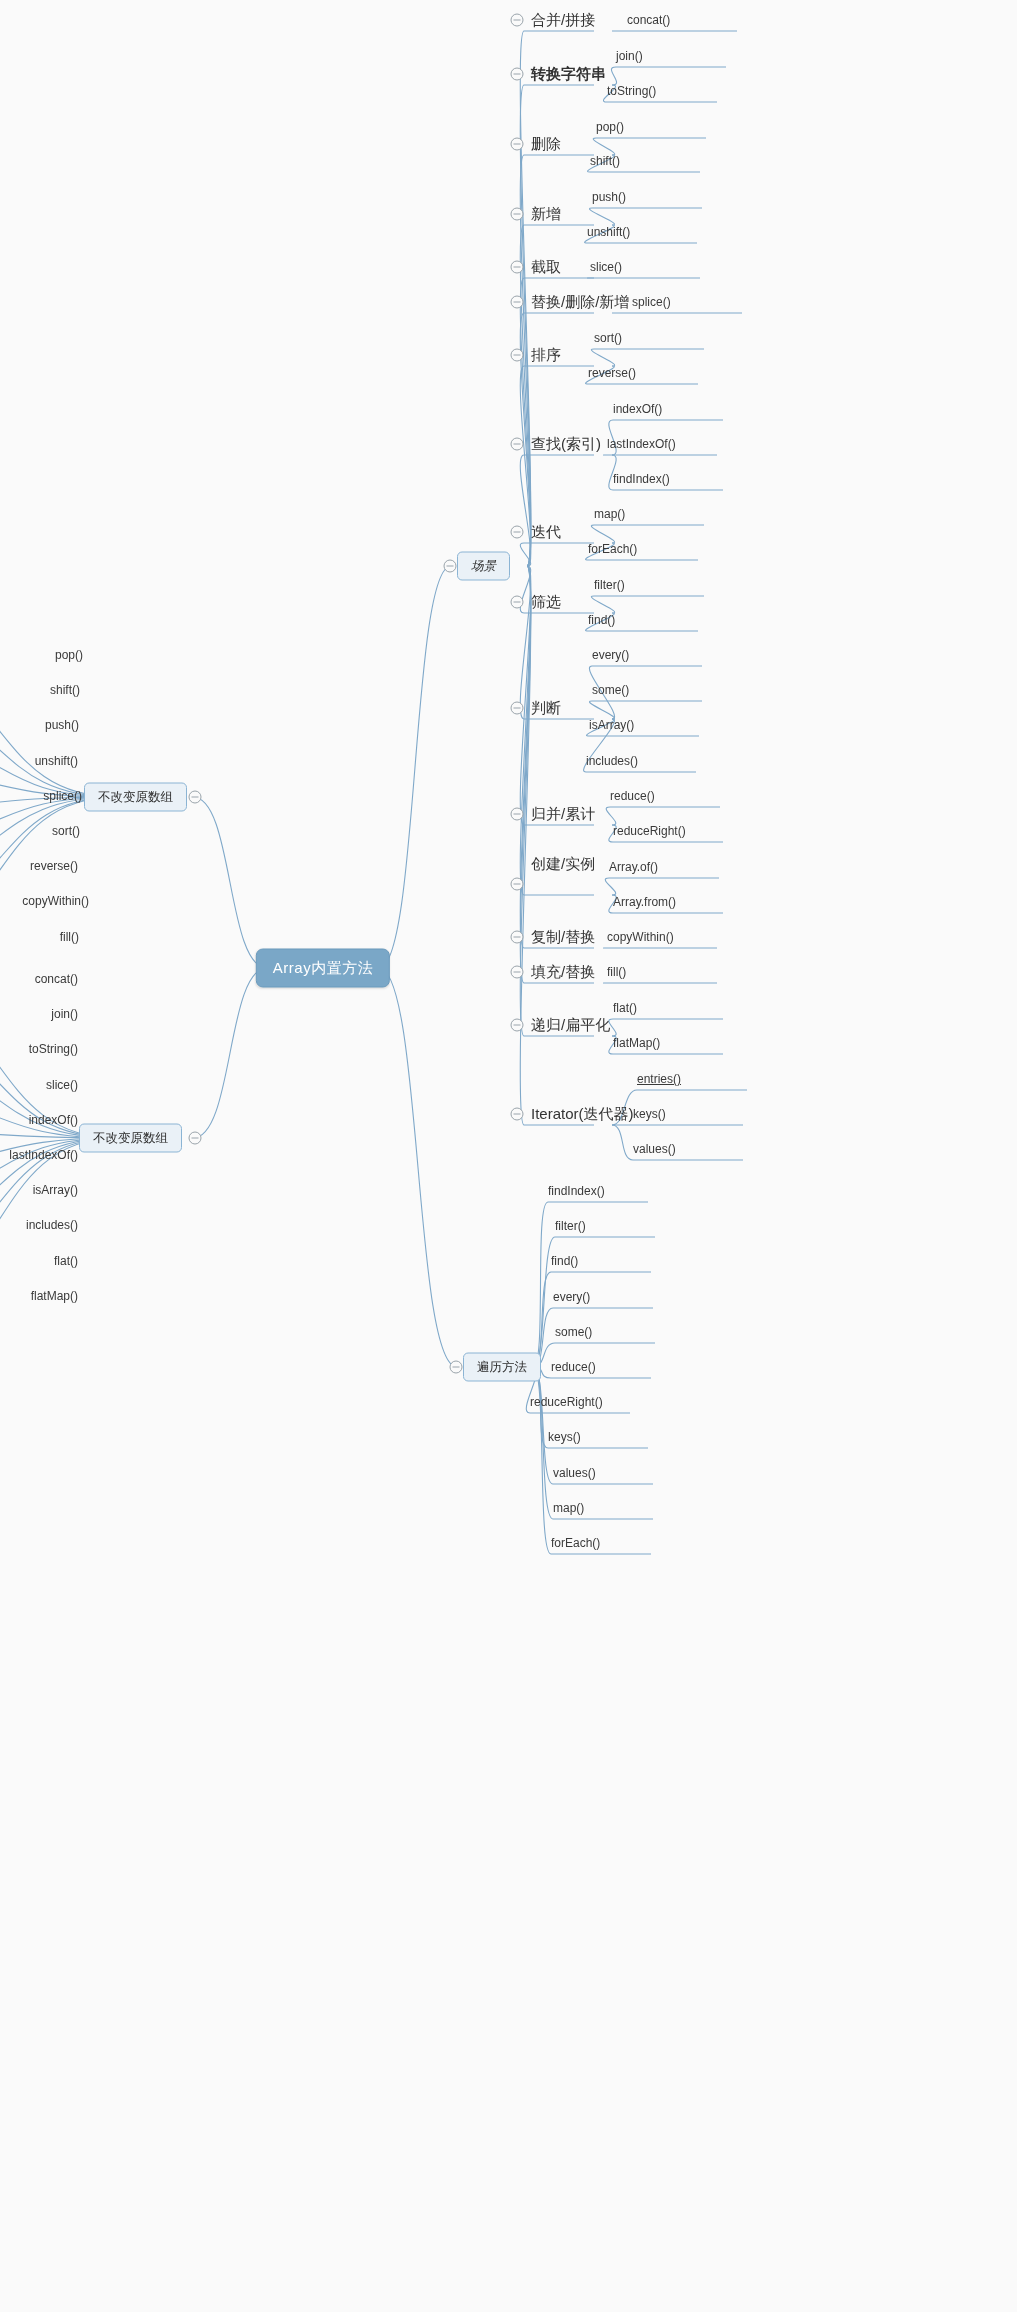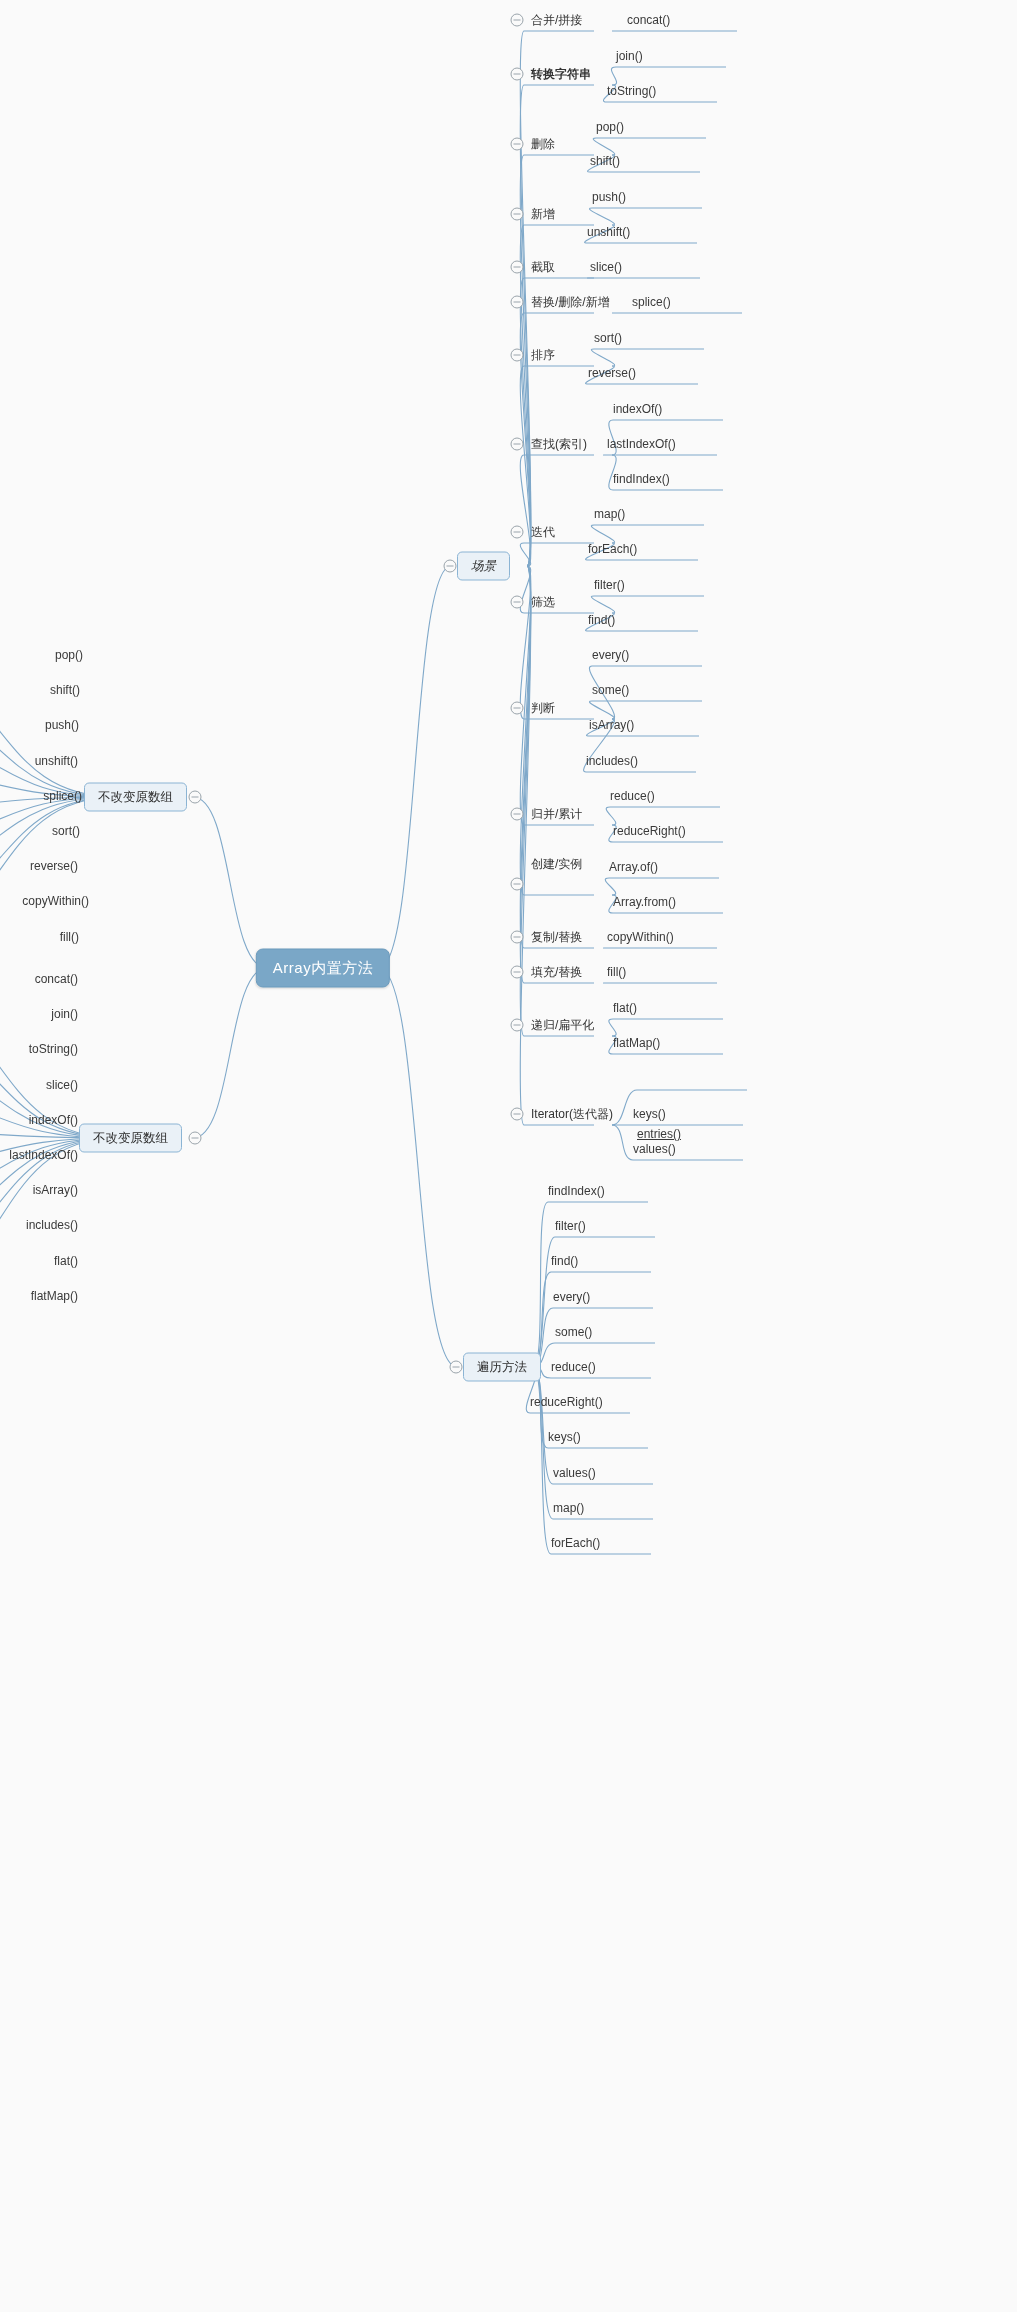--- a/index.html
+++ b/index.html
@@ -29,21 +29,21 @@
   .branch{
     background:#eaf1f7;color:#2d2d2d;
     border:1px solid #8bb4d4;border-radius:5px;
     font-size:12.5px;
     padding:5px 13px;
     transform:translate(0,-50%);
   }
   .branch.left{transform:translate(-100%,-50%);}
 
   .topic{
-    color:#333;font-size:12px;
+    color:#333;font-size:15px;
     transform:translate(0,-50%);
     text-align:center;
   }
 
   .leaf{
     color:#3a3a3a;font-size:12px;
     transform:translate(0,-50%);
   }
   .leaf.left{transform:translate(-100%,-50%);}
 
@@ -209,21 +209,21 @@
       <div class="node leaf" style="left: 607px; top: 937px;">copyWithin()</div>
       <div class="node topic" style="left: 531px; top: 972px;">填充/替换</div>
       <div class="toggle" style="left: 517px; top: 972px;"></div>
       <div class="node leaf" style="left: 607px; top: 972px;">fill()</div>
       <div class="node topic" style="left: 531px; top: 1025px;">递归/扁平化</div>
       <div class="toggle" style="left: 517px; top: 1025px;"></div>
       <div class="node leaf" style="left: 613px; top: 1008px;">flat()</div>
       <div class="node leaf" style="left: 613px; top: 1043px;">flatMap()</div>
       <div class="node topic" style="left: 531px; top: 1114px;">Iterator(迭代器)</div>
       <div class="toggle" style="left: 517px; top: 1114px;"></div>
-      <div class="node leaf" style="left: 637px; top: 1134px; text-decoration: underline;">entries()</div>
+      <div class="node leaf" style="left: 637px; top: 1079px; text-decoration: underline;">entries()</div>
       <div class="node leaf" style="left: 633px; top: 1114px;">keys()</div>
       <div class="node leaf" style="left: 633px; top: 1149px;">values()</div>
       <div class="node branch" style="left: 463px; top: 1367px;">遍历方法</div>
       <div class="toggle" style="left: 456px; top: 1367px;"></div>
       <div class="node leaf" style="left: 548px; top: 1191px;">findIndex()</div>
       <div class="node leaf" style="left: 555px; top: 1226px;">filter()</div>
       <div class="node leaf" style="left: 551px; top: 1261px;">find()</div>
       <div class="node leaf" style="left: 553px; top: 1297px;">every()</div>
       <div class="node leaf" style="left: 555px; top: 1332px;">some()</div>
       <div class="node leaf" style="left: 551px; top: 1367px;">reduce()</div>

